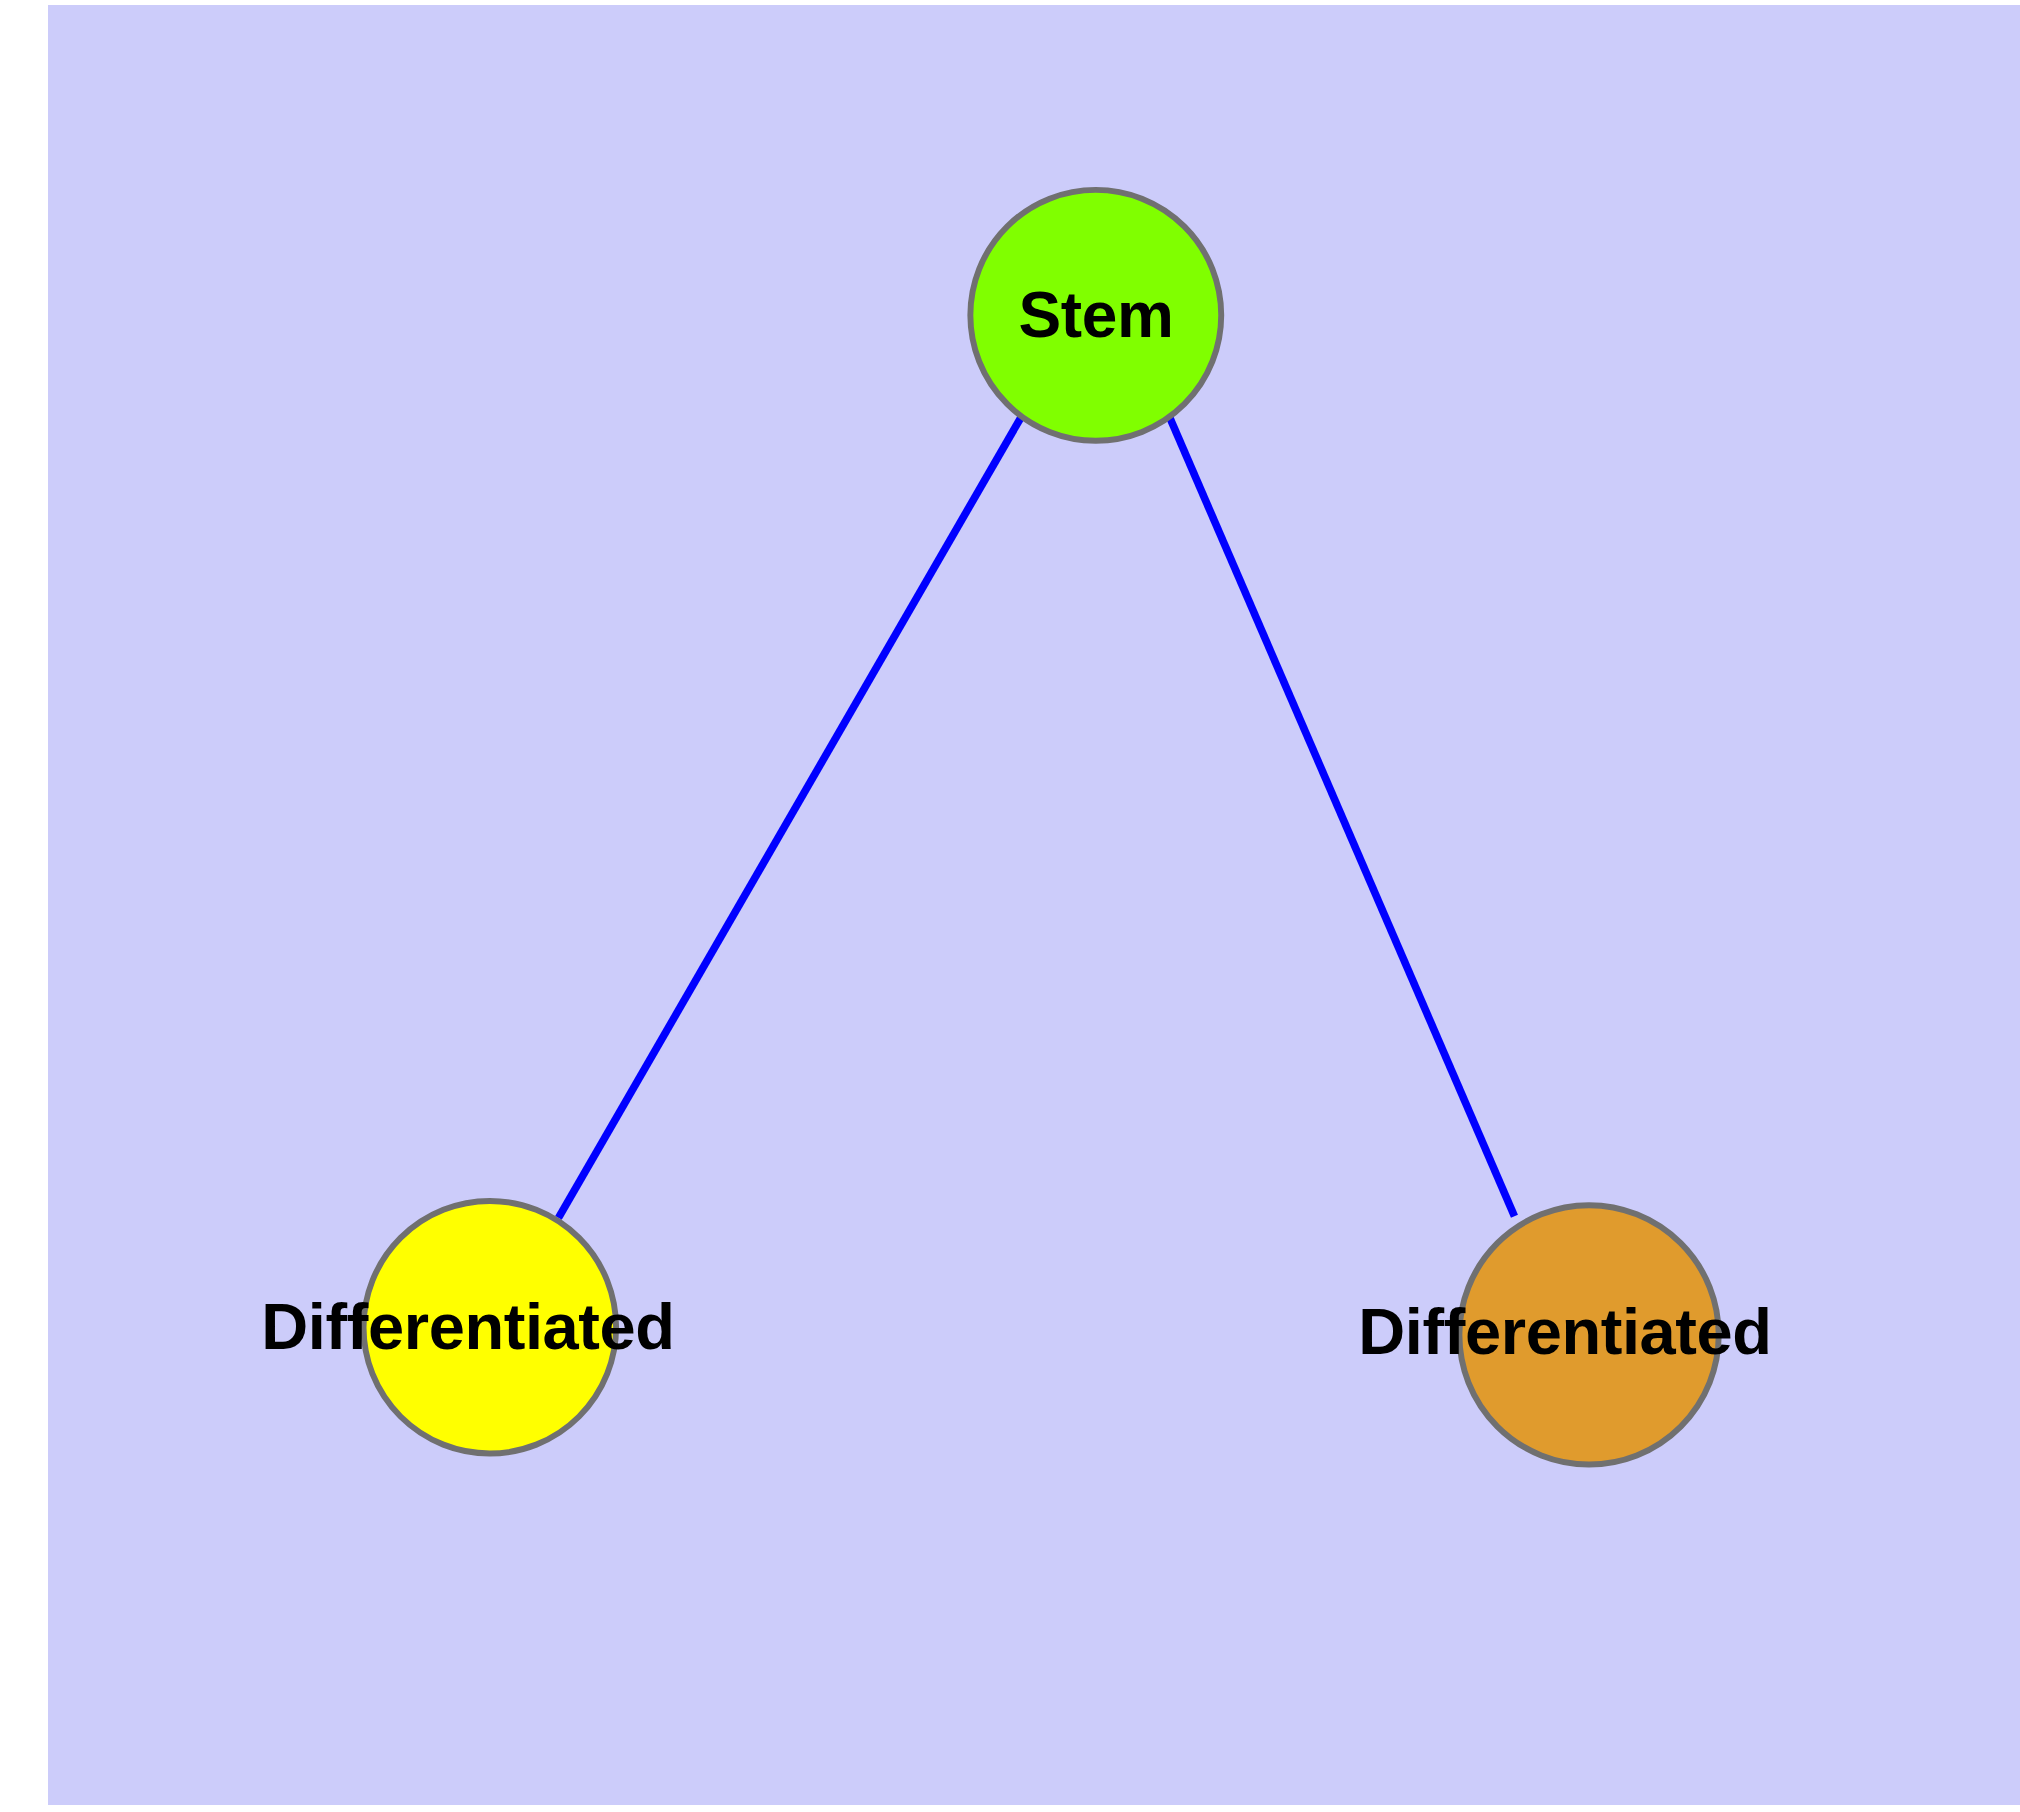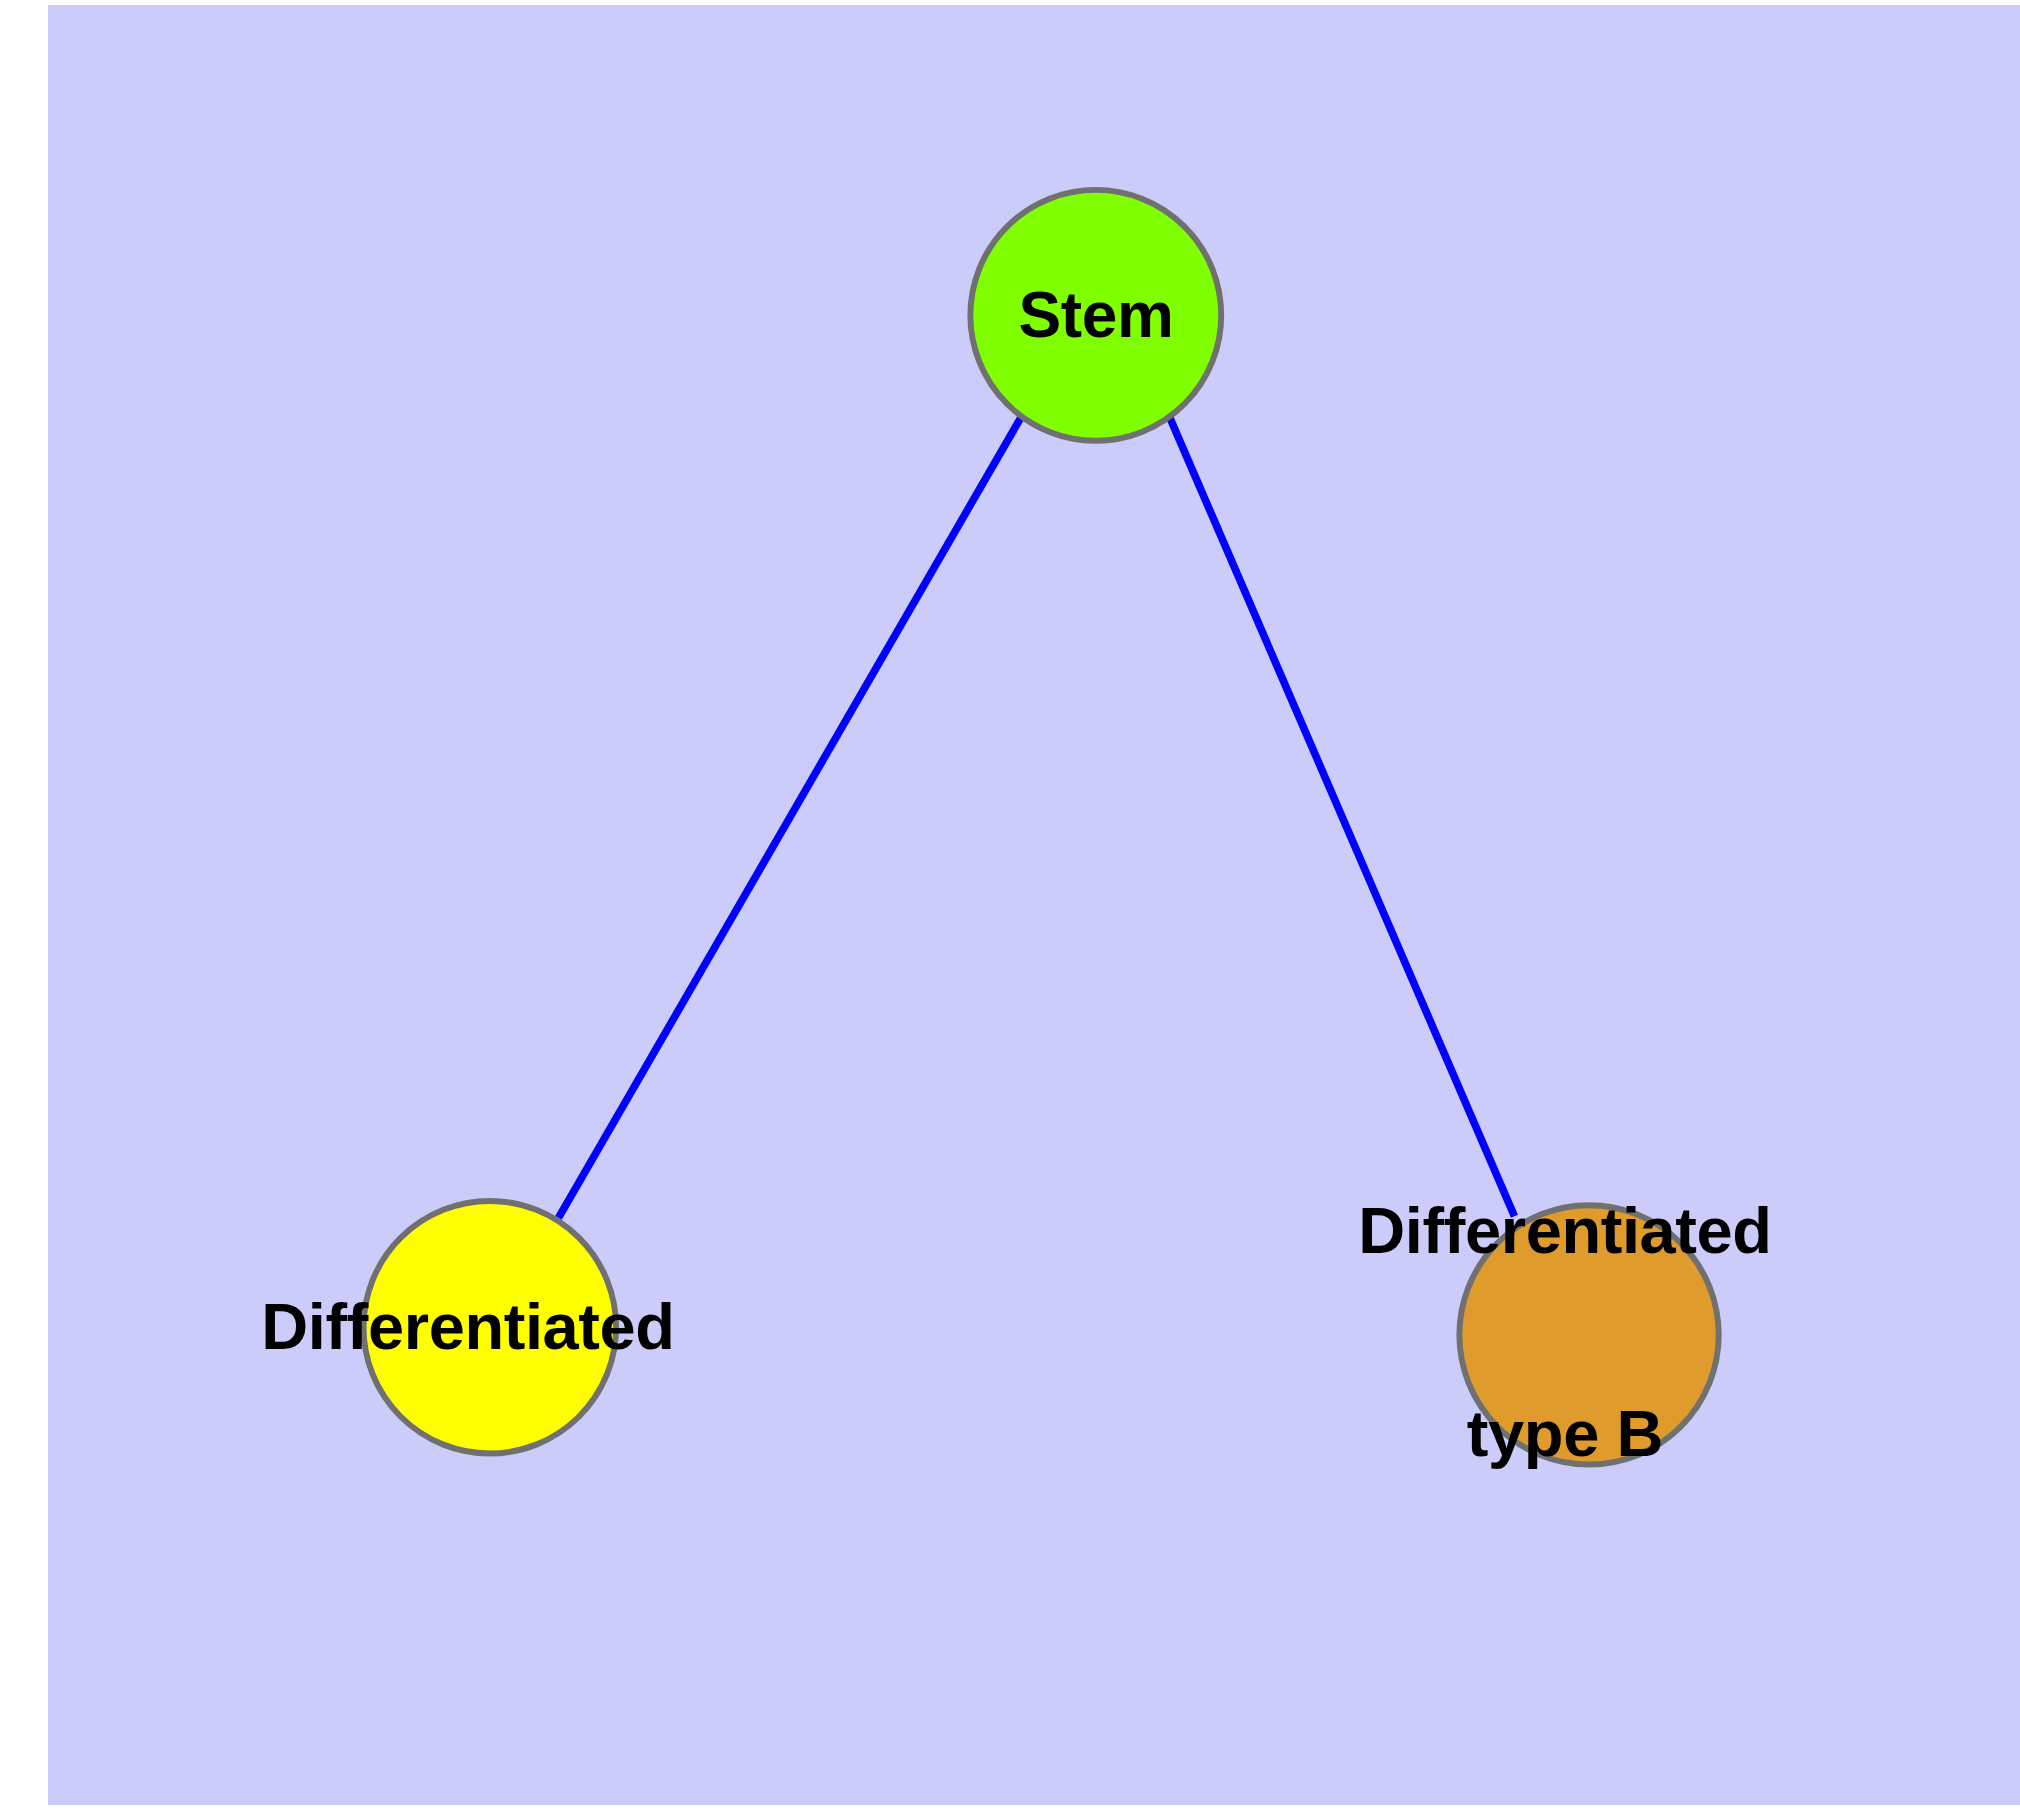--- a/index.html
+++ b/index.html
@@ -83,17 +83,16 @@
   </svg>
 
   <div class="node-label" id="label-stem">Stem</div>
 
   <div class="node-label" id="label-diff-a">
     <div>Differentiated</div>
   </div>
 
   <div class="node-label" id="label-diff-b">
     <div>Differentiated</div>
-    <div>type B</div>
   </div>
 
 </div>
 
 
 </body></html>

